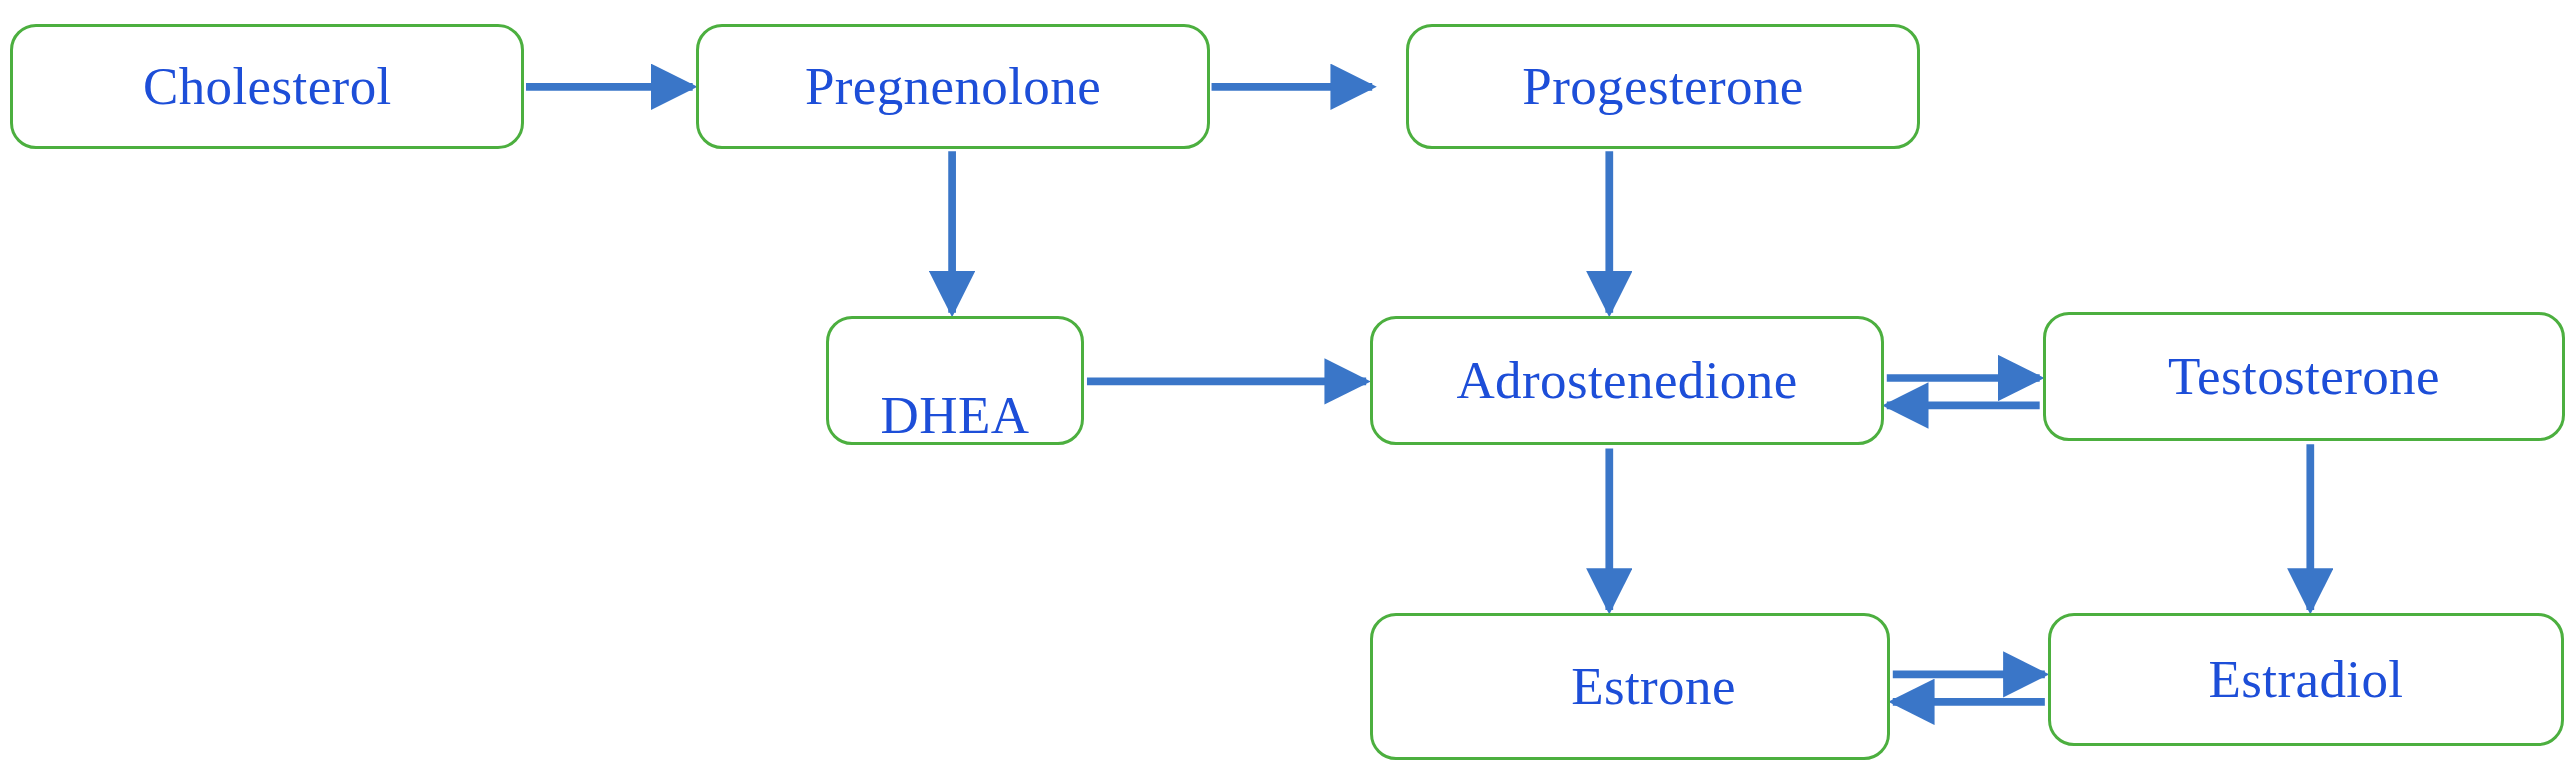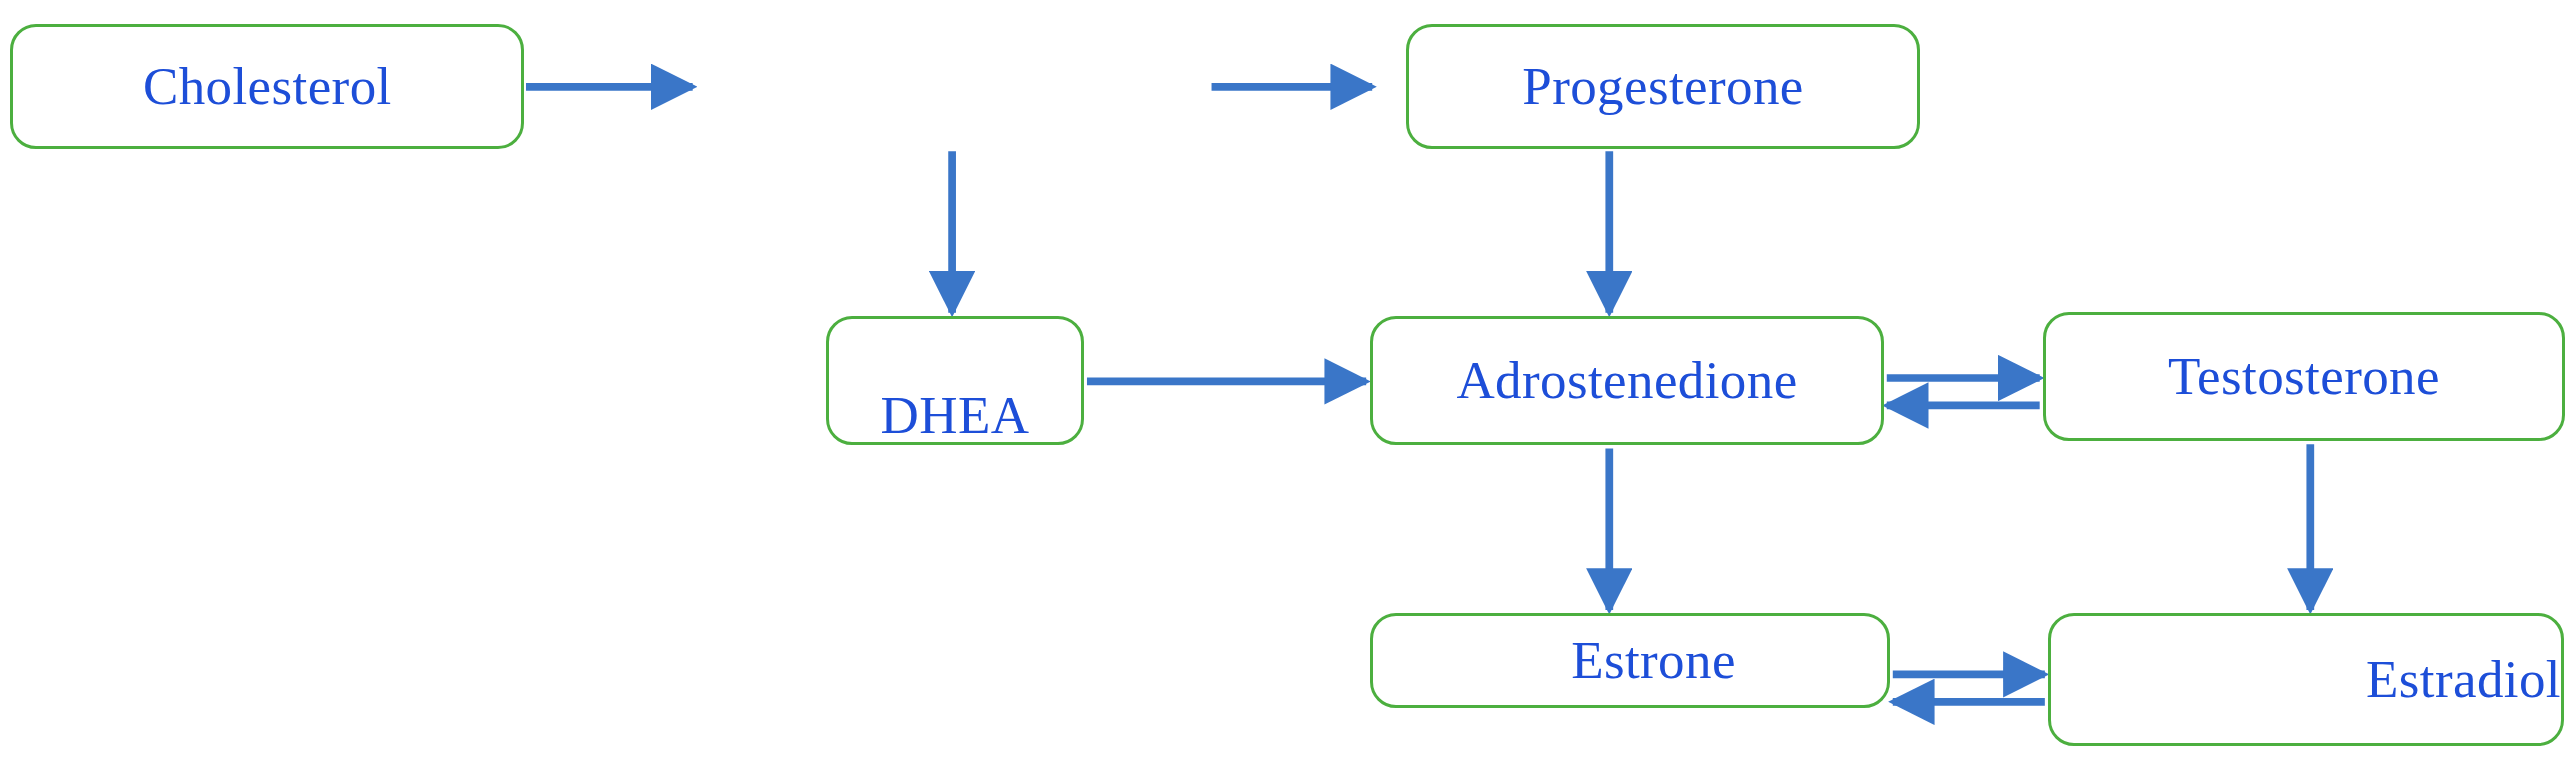--- a/index.html
+++ b/index.html
@@ -75,39 +75,42 @@
     <line x1="2689" y1="517" x2="2689" y2="710" stroke="#3a76c8" stroke-width="9" marker-end="url(#arrowD)"></line>
 
     <line x1="2203" y1="785" x2="2380" y2="785" stroke="#3a76c8" stroke-width="9" marker-end="url(#arrowR)"></line>
     <line x1="2380" y1="817" x2="2203" y2="817" stroke="#3a76c8" stroke-width="9" marker-end="url(#arrowR)"></line>
   </svg>
 
   <div class="node" style="left:10.3px;  top:24px;  width:514px; height:125px;">
     <span class="label">Cholesterol</span>
   </div>
 
+  <div class="node" style="left:696px; top:24px;  width:514px; height:125px;">
+    <span class="label">Pregnenolone</span>
+  </div>
 
   <div class="node" style="left:1376px; top:24px; width:514px; height:125px;margin-left:30px;">
     <span class="label">Progesterone</span>
   </div>
 
   <div class="node" style="left:826px; top:316px; width:258px; height:129px;align-items:flex-end;">
     <span class="label">DHEA</span>
   </div>
 
   <div class="node" style="left:1370px; top:316px; width:514px; height:129px;">
     <span class="label">Adrostenedione</span>
   </div>
 
   <div class="node" style="left:2043px; top:312px; width:522px; height:129px;text-align:center;">
     <span class="label">Testosterone</span>
   </div>
 
-  <div class="node" style="left:1370px; top:613px; width:520px; height:95px;padding-left:47px;">
+  <div class="node" style="left:1370px; top:613px; width:520px; height:147px;padding-left:47px;">
     <span class="label">Estrone</span>
   </div>
 
-  <div class="node" style="left:2048px; top:613px; width:516px; height:133px;justify-content:flex-end;">
+  <div class="node" style="left:2048px; top:613px; width:516px; height:133px;">
     <span class="label">Estradiol</span>
   </div>
 
 </div>
 
 
 </body></html>

